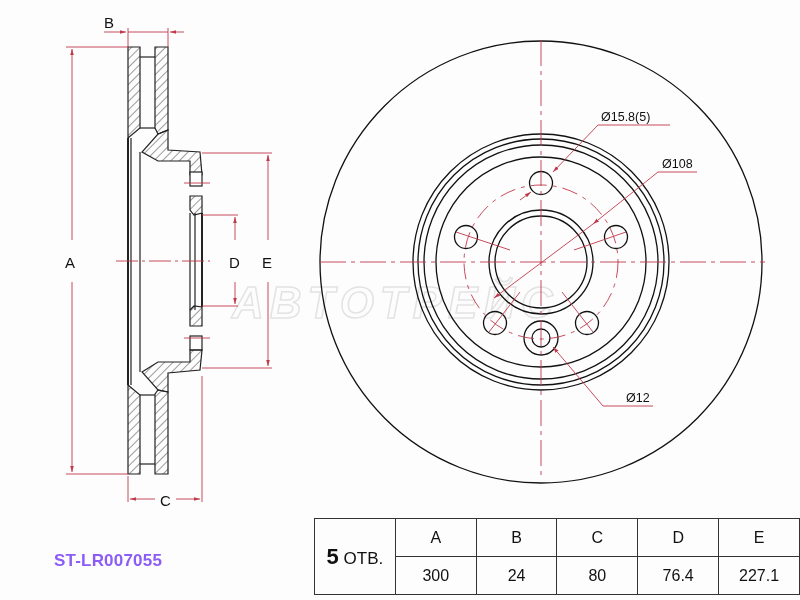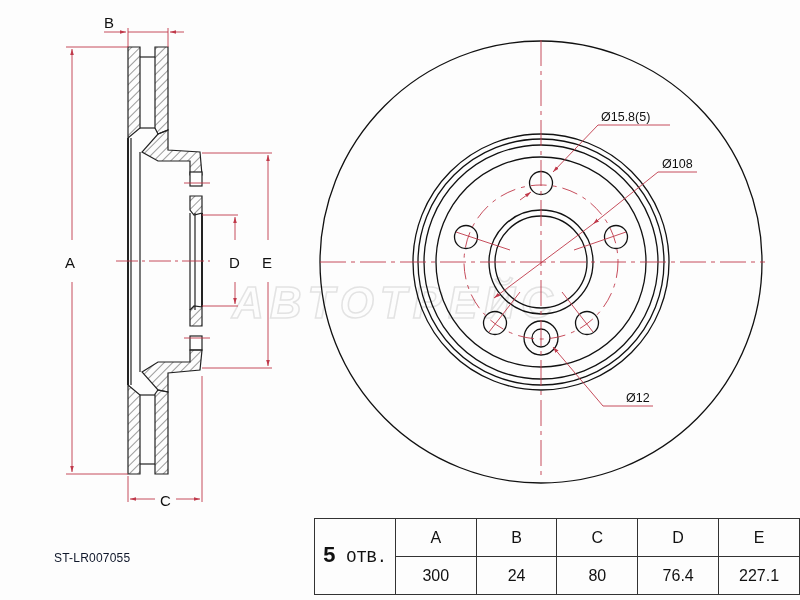--- a/index.html
+++ b/index.html
@@ -1,22 +1,22 @@
 <!DOCTYPE html>
 <html><head>
 <meta charset="utf-8">
 <style>
   html,body{margin:0;padding:0;background:#fdfdfd;}
   body{width:800px;height:600px;position:relative;overflow:hidden;font-family:"Liberation Sans",sans-serif;}
   #drawing{position:absolute;left:0;top:0;width:800px;height:600px;}
   .lbl{font-family:"Liberation Sans",sans-serif;fill:#111;}
-  .part-no{position:absolute;left:54px;top:551px;font-size:12px;font-weight:normal;color:#0f172a;letter-spacing:0.2px;}
+  .part-no{position:absolute;left:54px;top:551px;font-size:17px;font-weight:bold;color:#8b5cf6;letter-spacing:0.2px;}
   table.spec{position:absolute;left:314px;top:518px;border-collapse:collapse;}
   table.spec td{border:1.5px solid #333;text-align:center;font-size:16px;color:#111;height:37px;padding:0;}
-  table.spec td.holes{width:80px;font-size:17px;font-family:Liberation Mono, monospace;}
+  table.spec td.holes{width:80px;font-size:17px;}
   table.spec td.holes b{font-size:22px;}
   table.spec td.col{width:80px;}
 </style>
 </head>
 <body>
 
 <svg id="drawing" viewBox="0 0 800 600" xmlns="http://www.w3.org/2000/svg">
   <defs>
     <pattern id="hatch" patternUnits="userSpaceOnUse" width="6" height="6" patternTransform="rotate(45)">
       <line x1="0" y1="0" x2="0" y2="6" stroke="#222" stroke-width="0.9"></line>

